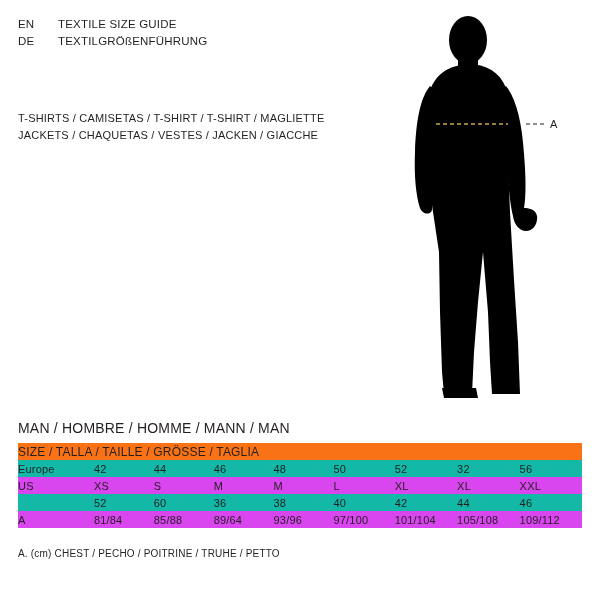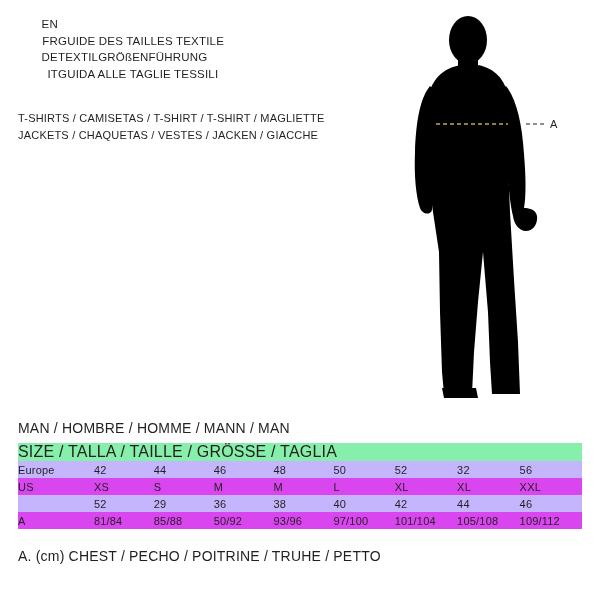--- a/index.html
+++ b/index.html
@@ -29,21 +29,20 @@
     font-size: 11.5px;
     line-height: 16.5px;
     letter-spacing: 0.2px;
   }
   .lang-row {
     display: flex;
   }
   .lang-code {
     width: 40px;
     flex: 0 0 40px;
-    text-align: right;
   }
   .lang-text {
     white-space: nowrap;
   }
 
   
   .cats {
     position: absolute;
     left: 18px;
     top: 110px;
@@ -90,66 +89,59 @@
     letter-spacing: 0.2px;
   }
   table.size-table td, table.size-table th {
     padding: 0;
     height: 17px;
     text-align: left;
     font-weight: normal;
     color: #231f20;
   }
   .row-header td {
-    background: #86efac;
-    font-size: 16px;
+    background: #f97316;
+    font-size: 12px;
     padding-left: 3px;
     margin-top: 16px;
   }
   .row-shade td {
-    background: #c4b5fd;
+    background: #14b8a6;
   }
   .row-plain td {
     background: #d946ef;
   }
   td.c-label {
     width: 86px;
     padding-left: 3px;
   }
   td.c-val {
     width: 68px;
   }
   .foot-note {
     position: absolute;
     left: 18px;
     top: 548px;
-    font-size: 14px;
+    font-size: 10px;
     letter-spacing: 0.2px;
   }
 </style>
 </head>
 <body>
 
 <div class="page">
 
   <div class="lang-block">
     <div class="lang-row">
       <span class="lang-code">EN</span>
-    </div>
-    <div class="lang-row">
-      <span class="lang-code">FR</span>
-      <span class="lang-text">GUIDE DES TAILLES TEXTILE</span>
+      <span class="lang-text">TEXTILE SIZE GUIDE</span>
     </div>
     <div class="lang-row">
       <span class="lang-code">DE</span>
       <span class="lang-text">TEXTILGRÖßENFÜHRUNG</span>
-    </div>
-    <div class="lang-row">
-      <span class="lang-code">IT</span>
-      <span class="lang-text">GUIDA ALLE TAGLIE TESSILI</span>
     </div>
   </div>
 
   <div class="cats">
     <div>T-SHIRTS / CAMISETAS / T-SHIRT / T-SHIRT / MAGLIETTE</div>
     <div>JACKETS / CHAQUETAS / VESTES / JACKEN / GIACCHE</div>
   </div>
 
   <div class="figure-wrap">
     <svg class="figure-svg" width="190" height="390" viewBox="0 0 190 390">
@@ -236,34 +228,34 @@
         <td class="c-val">M</td>
         <td class="c-val">L</td>
         <td class="c-val">XL</td>
         <td class="c-val">XL</td>
         <td class="c-val">XXL</td>
       </tr>
 
       <tr class="row-shade">
         <td class="c-label"></td>
         <td class="c-val">52</td>
-        <td class="c-val">29</td>
+        <td class="c-val">60</td>
         <td class="c-val">36</td>
         <td class="c-val">38</td>
         <td class="c-val">40</td>
         <td class="c-val">42</td>
         <td class="c-val">44</td>
         <td class="c-val">46</td>
       </tr>
 
       <tr class="row-plain">
         <td class="c-label">A</td>
         <td class="c-val">81/84</td>
         <td class="c-val">85/88</td>
-        <td class="c-val">50/92</td>
+        <td class="c-val">89/64</td>
         <td class="c-val">93/96</td>
         <td class="c-val">97/100</td>
         <td class="c-val">101/104</td>
         <td class="c-val">105/108</td>
         <td class="c-val">109/112</td>
       </tr>
     </tbody>
   </table>
 
   <div class="foot-note">A. (cm) CHEST / PECHO / POITRINE / TRUHE / PETTO</div>

